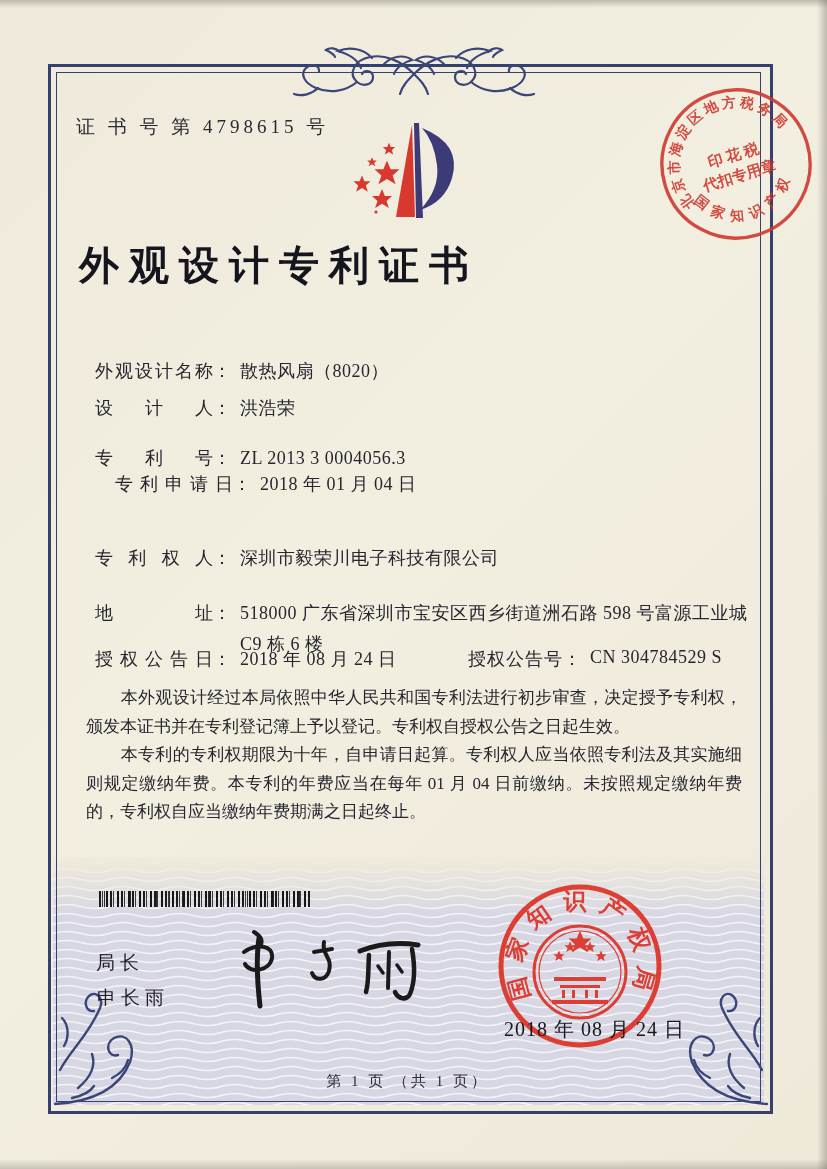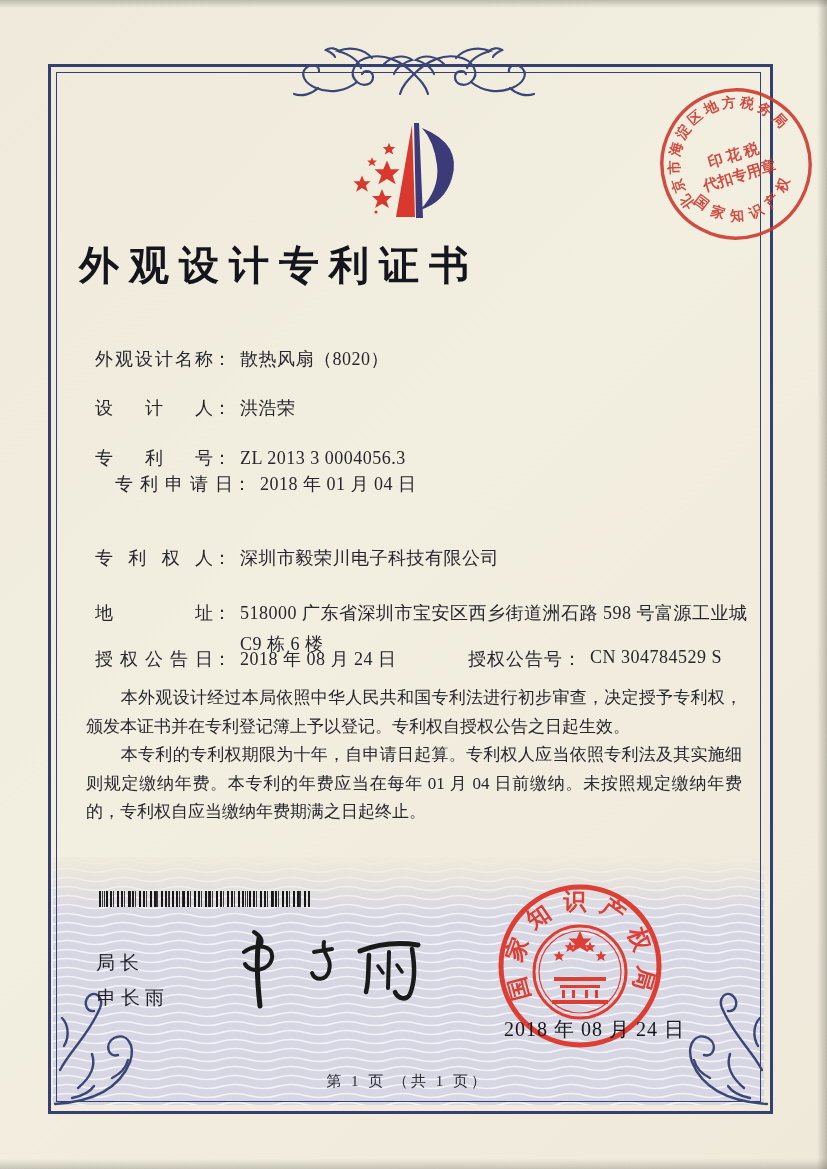--- a/index.html
+++ b/index.html
@@ -49,21 +49,21 @@
   .doc-title{position:absolute;left:48px;top:238px;width:719px;
     font-size:40px;font-weight:bold;letter-spacing:10px;color:#15151d;z-index:5;margin-left:31px;}
 
   .fields{position:absolute;left:95px;top:0;width:660px;z-index:5;font-size:18px;}
   .f-row{position:absolute;display:flex;align-items:baseline;white-space:nowrap;}
   .f-label{display:inline-block;width:118px;text-align:justify;text-align-last:justify;
     text-justify:inter-character;}
   .f-colon{margin-right:9px;}
   .f-value{letter-spacing:.5px;}
   .f-value.wrap{white-space:normal;width:508px;line-height:31px;}
-  .f-row.r1{top:347px;} .f-row.r2{top:396px;} .f-row.r3{top:446px;}
+  .f-row.r1{top:359px;} .f-row.r2{top:396px;} .f-row.r3{top:446px;}
   .f-row.r4{top:472px;margin-left:20px;} .f-row.r5{top:546px;} .f-row.r6{top:598px;}
   .f-row.r7{top:647px;}
   .grant-no{position:absolute;left:373px;top:0;display:flex;align-items:flex-start;}
   .grant-no .gl{letter-spacing:1px;}
 
   .body-text{position:absolute;left:86px;top:684px;width:656px;z-index:5;
     font-size:17px;line-height:28.5px;text-align:justify;color:#26262e;}
   .body-text p{margin:0;text-indent:2.05em;}
 
   .barcode{position:absolute;left:99px;top:891px;width:212px;height:16px;z-index:5;
@@ -137,20 +137,21 @@
     <g stroke="#3a4677" fill="none" stroke-width="2.4" stroke-linecap="round">
       <path d="M97,118 C64,116 34,106 22,76 C16,58 26,46 38,52 C48,58 44,72 34,69"></path>
       <path d="M92,84 C80,62 64,50 52,22 C48,12 56,4 63,10 C69,16 66,26 58,25"></path>
       <path d="M74,102 C62,92 56,80 60,68"></path>
       <path d="M88,60 C82,50 84,38 90,32"></path>
       <path d="M40,92 C32,88 26,82 24,74"></path>
       <path d="M80,112 C70,110 62,106 58,100"></path>
     </g>
   </svg>
 
+  <div class="cert-no">证 书 号 第 4798615 号</div>
 
   <svg class="logo" viewBox="0 0 176 120">
     <g fill="#d8382d">
       <use href="#star5" transform="translate(56,29) scale(0.62)"></use>
       <use href="#star5" transform="translate(39,42) scale(0.48)"></use>
       <use href="#star5" transform="translate(54,53) scale(1.25)"></use>
       <use href="#star5" transform="translate(29,64) scale(0.85)"></use>
       <use href="#star5" transform="translate(49,79) scale(1.0)"></use>
       <circle cx="43" cy="92" r="1.6"></circle>
       <polygon points="79,5 63,97 82,97"></polygon>

